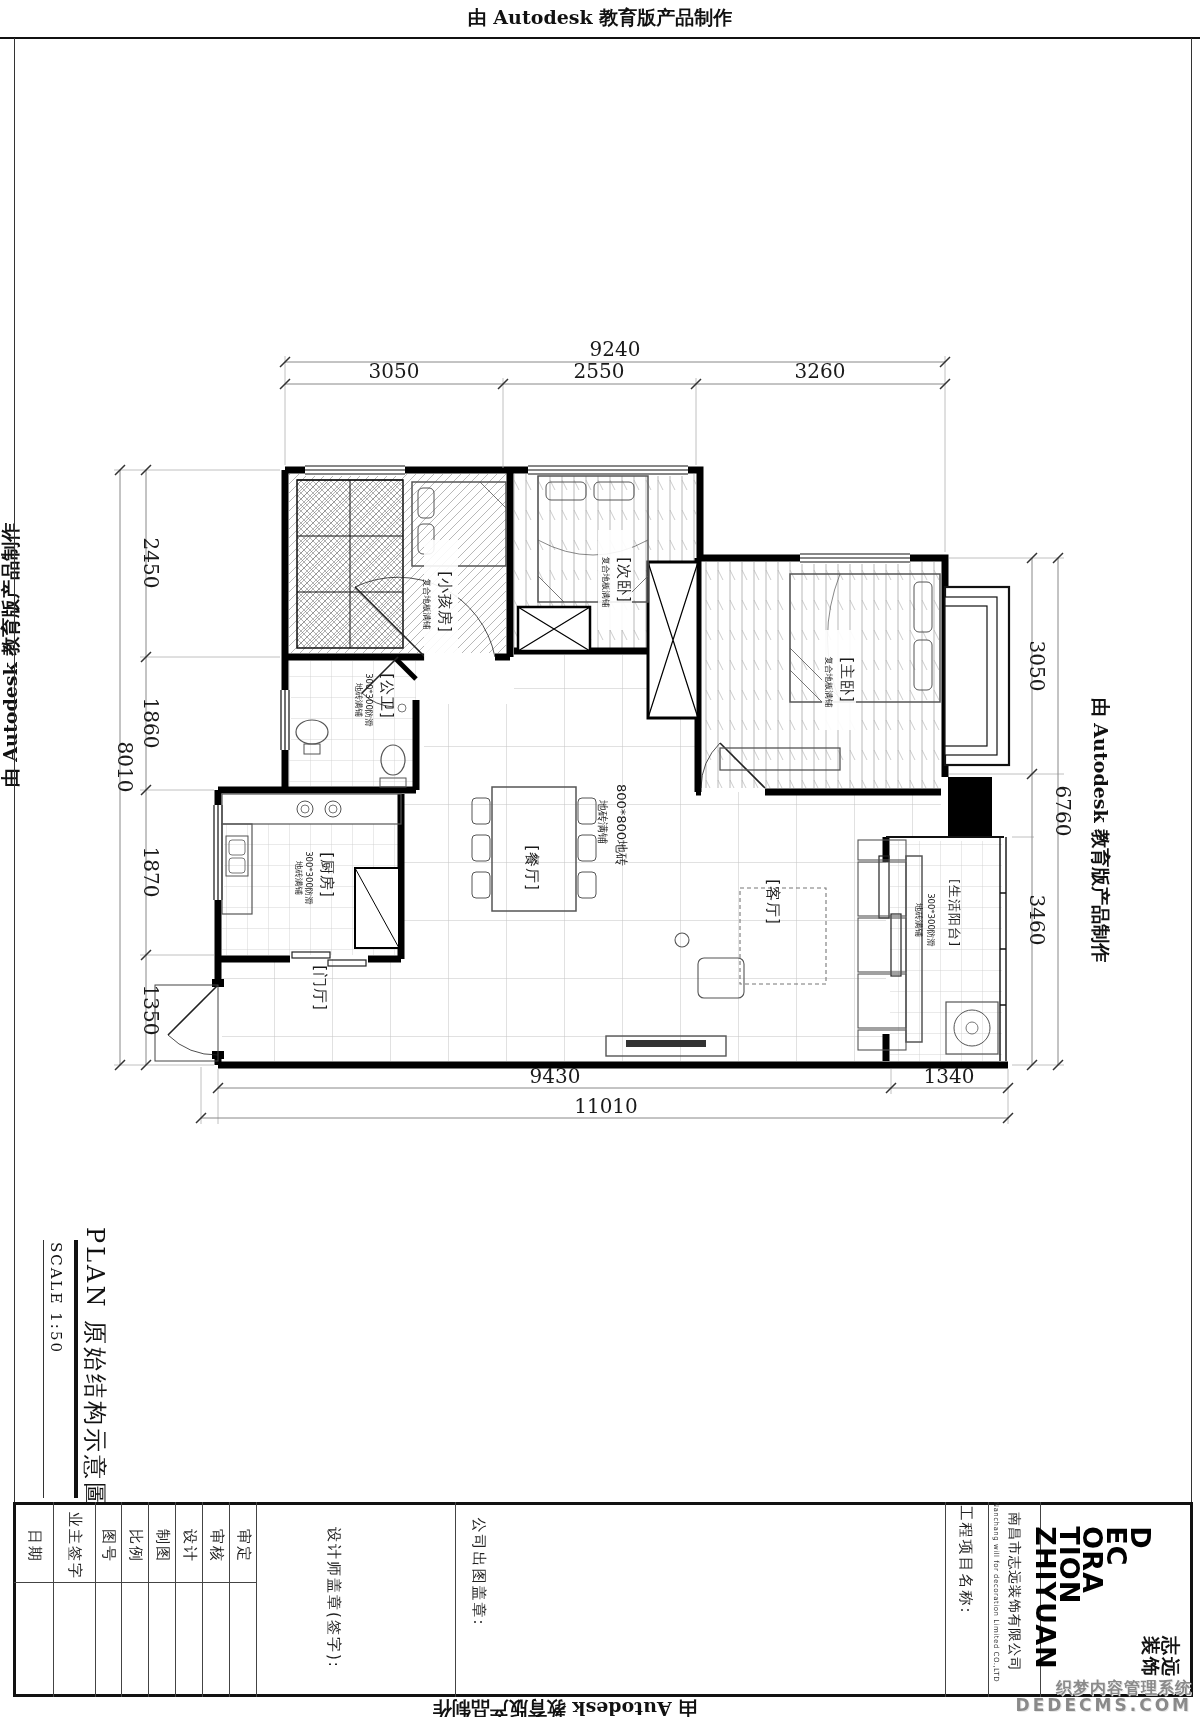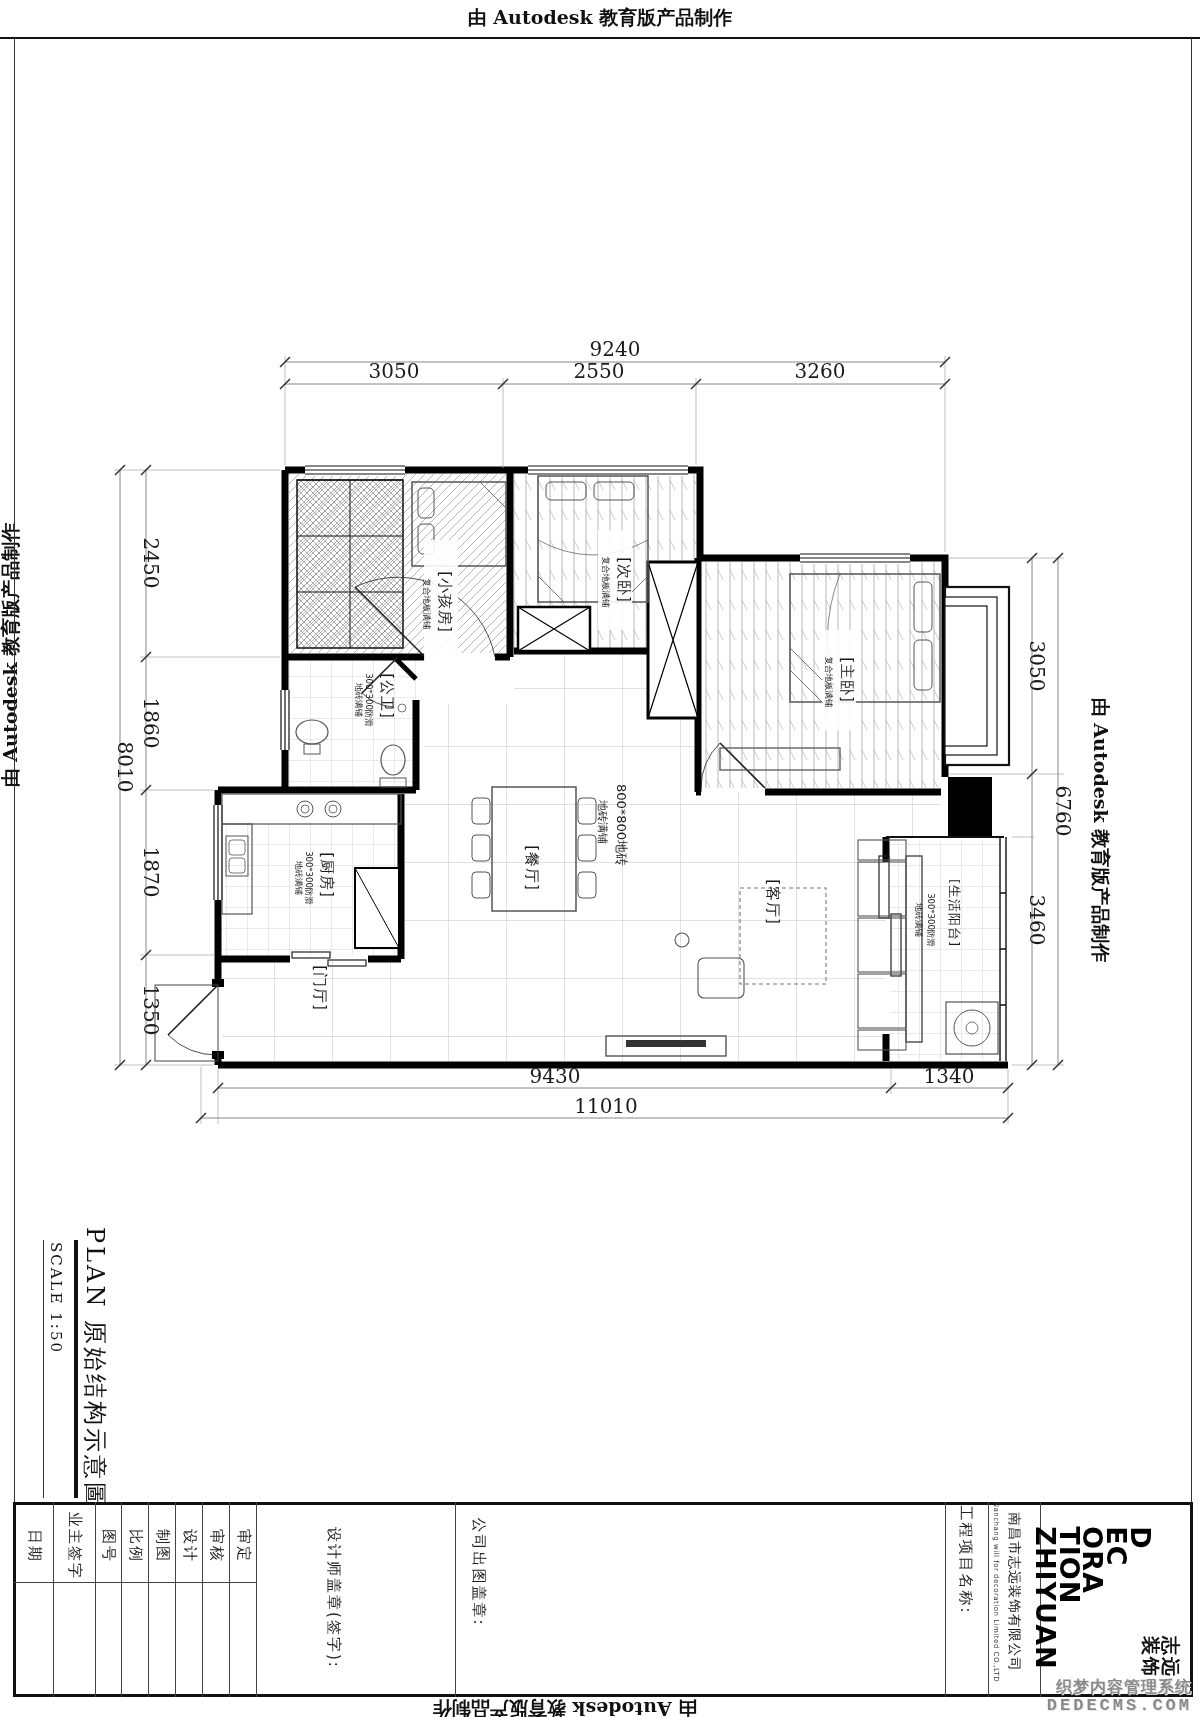--- a/index.html
+++ b/index.html
@@ -15,21 +15,21 @@
   .ctr{position:absolute;transform:translate(-50%,-50%);white-space:nowrap;}
   .tbl-label{font-size:15px;color:#222;letter-spacing:2px;}
   .plan-title{font-size:24px;color:#111;letter-spacing:3px;font-family:"DejaVu Serif",serif;}
   .plan-scale{font-size:15px;color:#111;letter-spacing:2px;font-family:"DejaVu Serif",serif;}
   .logo{font-weight:bold;font-size:27px;line-height:0.88;letter-spacing:1px;color:#000;
         font-family:"DejaVu Sans",sans-serif;}
   .seal{font-weight:bold;font-size:19px;line-height:1.05;color:#111;letter-spacing:2px;}
   .company{font-size:13.5px;color:#111;letter-spacing:1px;}
   .company-en{font-size:7px;color:#333;letter-spacing:0.5px;}
   .dede{position:absolute;right:8px;top:1680px;text-align:right;font-weight:bold;
-        color:#8a8a8a;text-shadow:1px 1px 0 #e6e6e6,-1px -1px 0 #fdfdfd;line-height:1.05;font-family:Liberation Mono, monospace;}
+        color:#8a8a8a;text-shadow:1px 1px 0 #e6e6e6,-1px -1px 0 #fdfdfd;line-height:1.05;}
   .dede .l1{font-size:16px;letter-spacing:1px;}
   .dede .l2{font-size:17px;letter-spacing:3px;}
   svg text{fill:#1a1a1a;}
   .dimtxt{font-family:"DejaVu Serif",serif;font-size:20px;}
   .roomtxt{font-family:"DejaVu Sans",sans-serif;font-size:15px;letter-spacing:1px;}
   .roomsub{font-family:"DejaVu Sans",sans-serif;font-size:8.5px;}
 </style>
 </head>
 <body>
 

